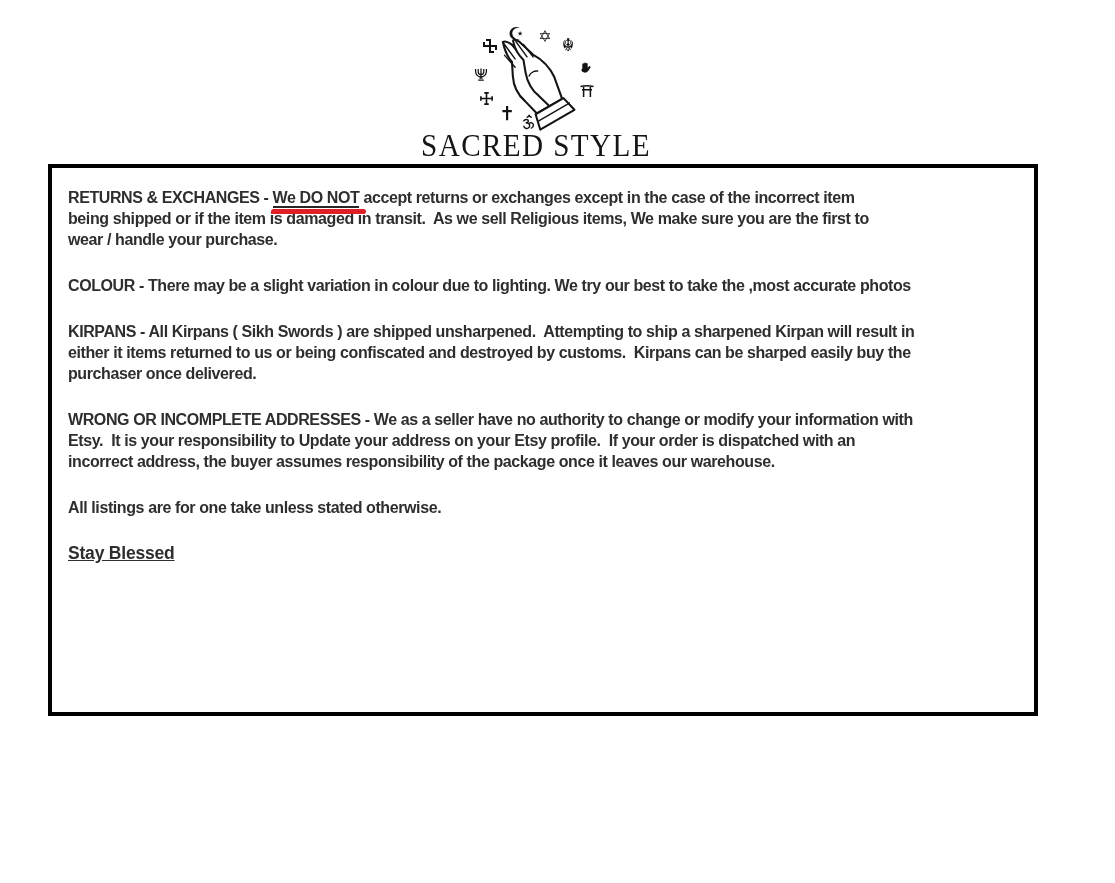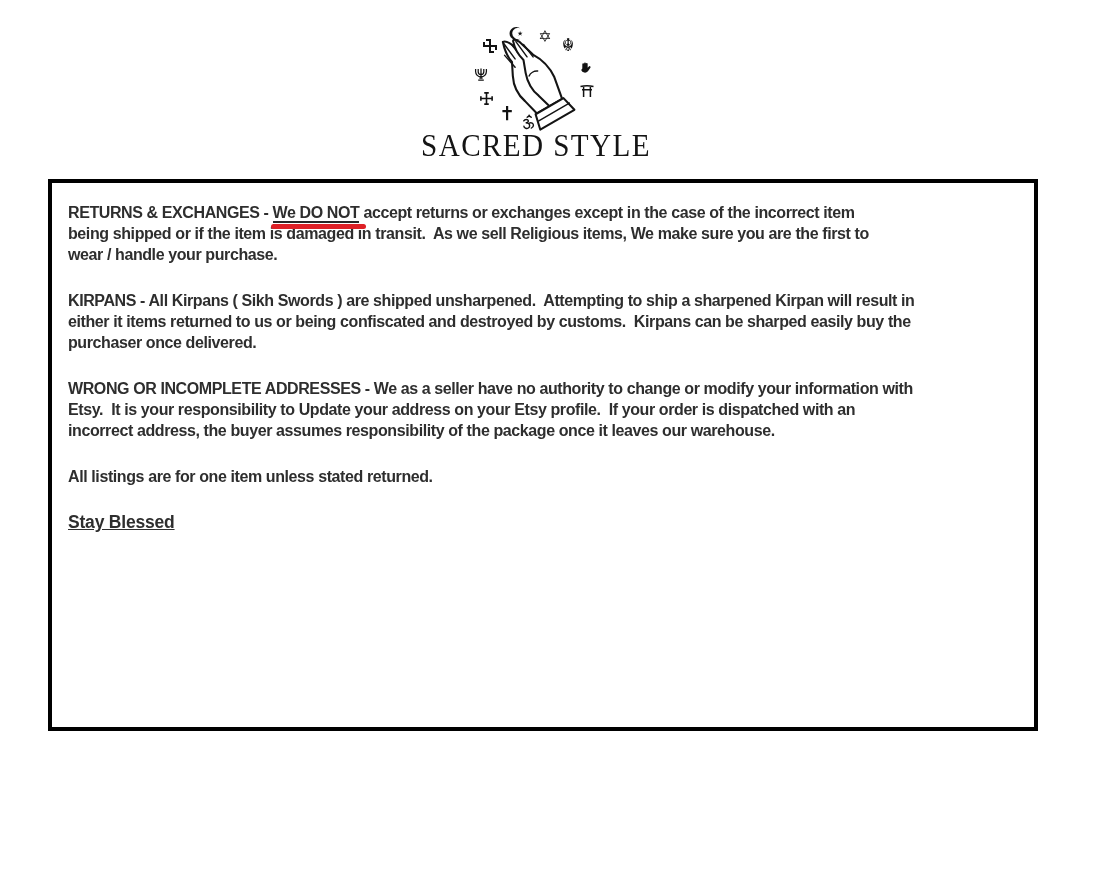--- a/index.html
+++ b/index.html
@@ -24,21 +24,21 @@
   .sym.uni{ font-family:"DejaVu Sans", sans-serif; }
   .brand{
     position:absolute; left:-20px; right:-20px; top:116px; text-align:center;
     font-family:"Liberation Serif", serif; font-weight:500; font-size:31px;
     letter-spacing:1.5px; color:#141414; transform:scaleX(.94); transform-origin:center;
     white-space:nowrap;
   }
 
   
   .policy-box{
-    position:absolute; left:48px; top:179px; width:990px; height:552px;
+    position:absolute; left:48px; top:164px; width:990px; height:552px;
     border:4px solid #000; background:#fff;
     padding:19px 2px 0 16px;
   }
   .policy-box p{
     margin:0 0 25px 0;
     font-weight:700; font-size:16px; line-height:21px; letter-spacing:-0.4px;
     color:var(--ink); white-space:pre-wrap;
   }
   .policy-box p.mt4{ margin-top:4px; }
   .signoff{ font-size:17.5px !important; letter-spacing:-0.2px !important;text-decoration:underline; }
@@ -115,25 +115,26 @@
 </div>
 
 <div class="policy-box">
 
   <p><span>RETURNS &amp; EXCHANGES - </span><span class="dnu">We DO NOT</span><span> accept returns or exchanges except in the case of the incorrect item
 being shipped or if the item is damaged in transit.  As we sell Religious items, We make sure you are the first to
 wear / handle your purchase.</span></p>
 
 
 
+  <p class="mt4">COLOUR - There may be a slight variation in colour due to lighting. We try our best to take the ,most accurate photos</p>
 
   <p>KIRPANS - All Kirpans ( Sikh Swords ) are shipped unsharpened.  Attempting to ship a sharpened Kirpan will result in
 either it items returned to us or being confiscated and destroyed by customs.  Kirpans can be sharped easily buy the
 purchaser once delivered.</p>
 
   <p>WRONG OR INCOMPLETE ADDRESSES - We as a seller have no authority to change or modify your information with
 Etsy.  It is your responsibility to Update your address on your Etsy profile.  If your order is dispatched with an
 incorrect address, the buyer assumes responsibility of the package once it leaves our warehouse.</p>
 
-  <p>All listings are for one item unless stated returned.</p>
+  <p>All listings are for one take unless stated otherwise.</p>
 
   <p class="signoff">Stay Blessed</p>
 </div>
 
 </body></html>

